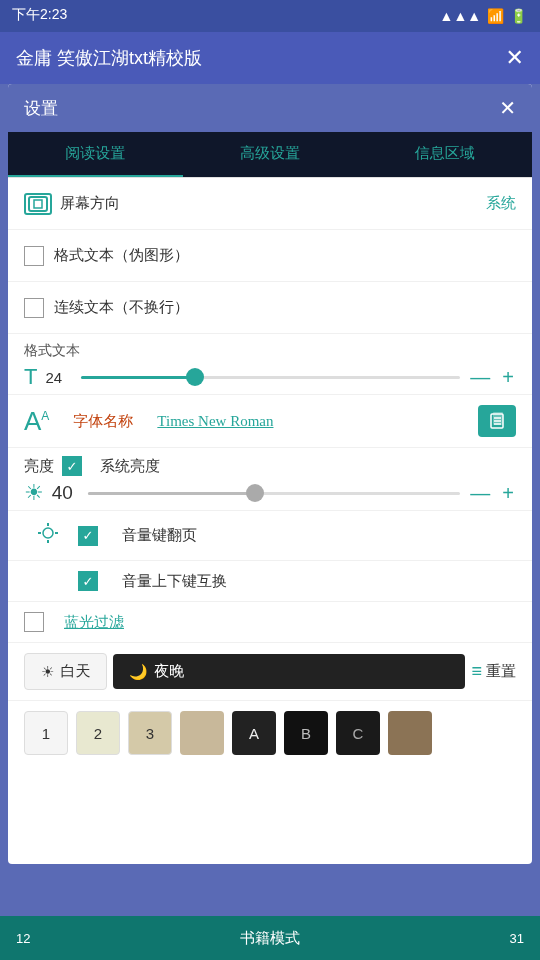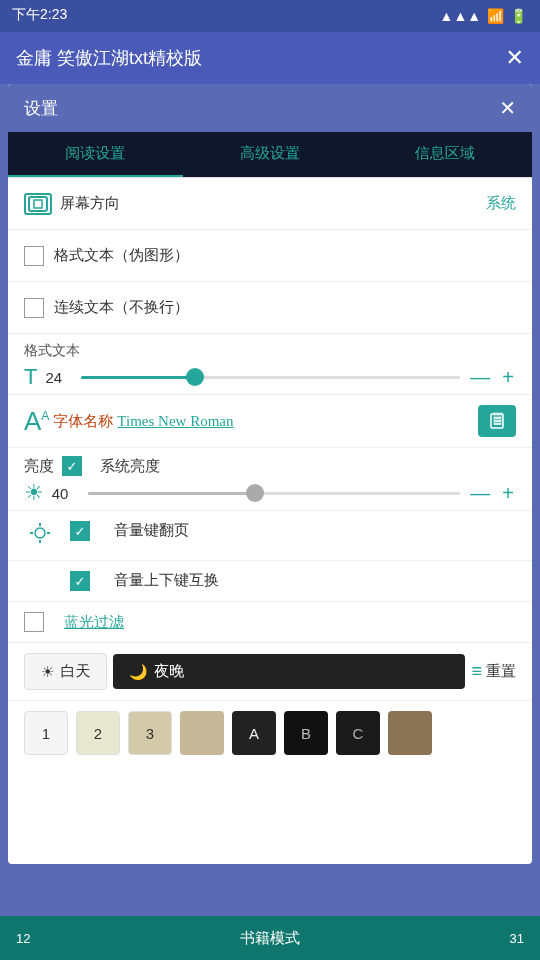--- a/index.html
+++ b/index.html
@@ -213,21 +213,21 @@
       cursor: pointer;
       padding: 0 2px;
     }
 
     
     .font-name-row {
       display: flex;
       align-items: center;
       padding: 10px 16px;
       border-bottom: 1px solid #f0f0f0;
-      gap: 4px;
+      gap: 24px;
     }
     .font-icon-big {
       font-size: 26px;
       color: #26a69a;
     }
     .font-label {
       font-size: 15px;
       color: #c2410c;
     }
     .font-name-link {
@@ -271,40 +271,40 @@
     .brightness-row {
       display: flex;
       align-items: center;
       gap: 8px;
     }
     .brightness-icon {
       color: #26a69a;
       font-size: 22px;
     }
     .brightness-val {
-      font-size: 15px;
+      font-size: 19px;
       color: #333;
       width: 28px;
     }
     .slider-thumb-grey {
       width: 18px;
       height: 18px;
       background: #aaa;
       border-radius: 50%;
       position: absolute;
       top: 50%;
       left: 45%;
       transform: translate(-50%, -50%);
     }
 
     
     .volume-row {
       display: flex;
-      align-items: flex-start;
-      padding: 10px 20px;
+      align-items: center;
+      padding: 10px 28px;
       gap: 14px;
       border-bottom: 1px solid #f0f0f0;
     }
     .volume-label {
       font-size: 15px;
       color: #333;
     }
 
     
     .bluelight-row {

